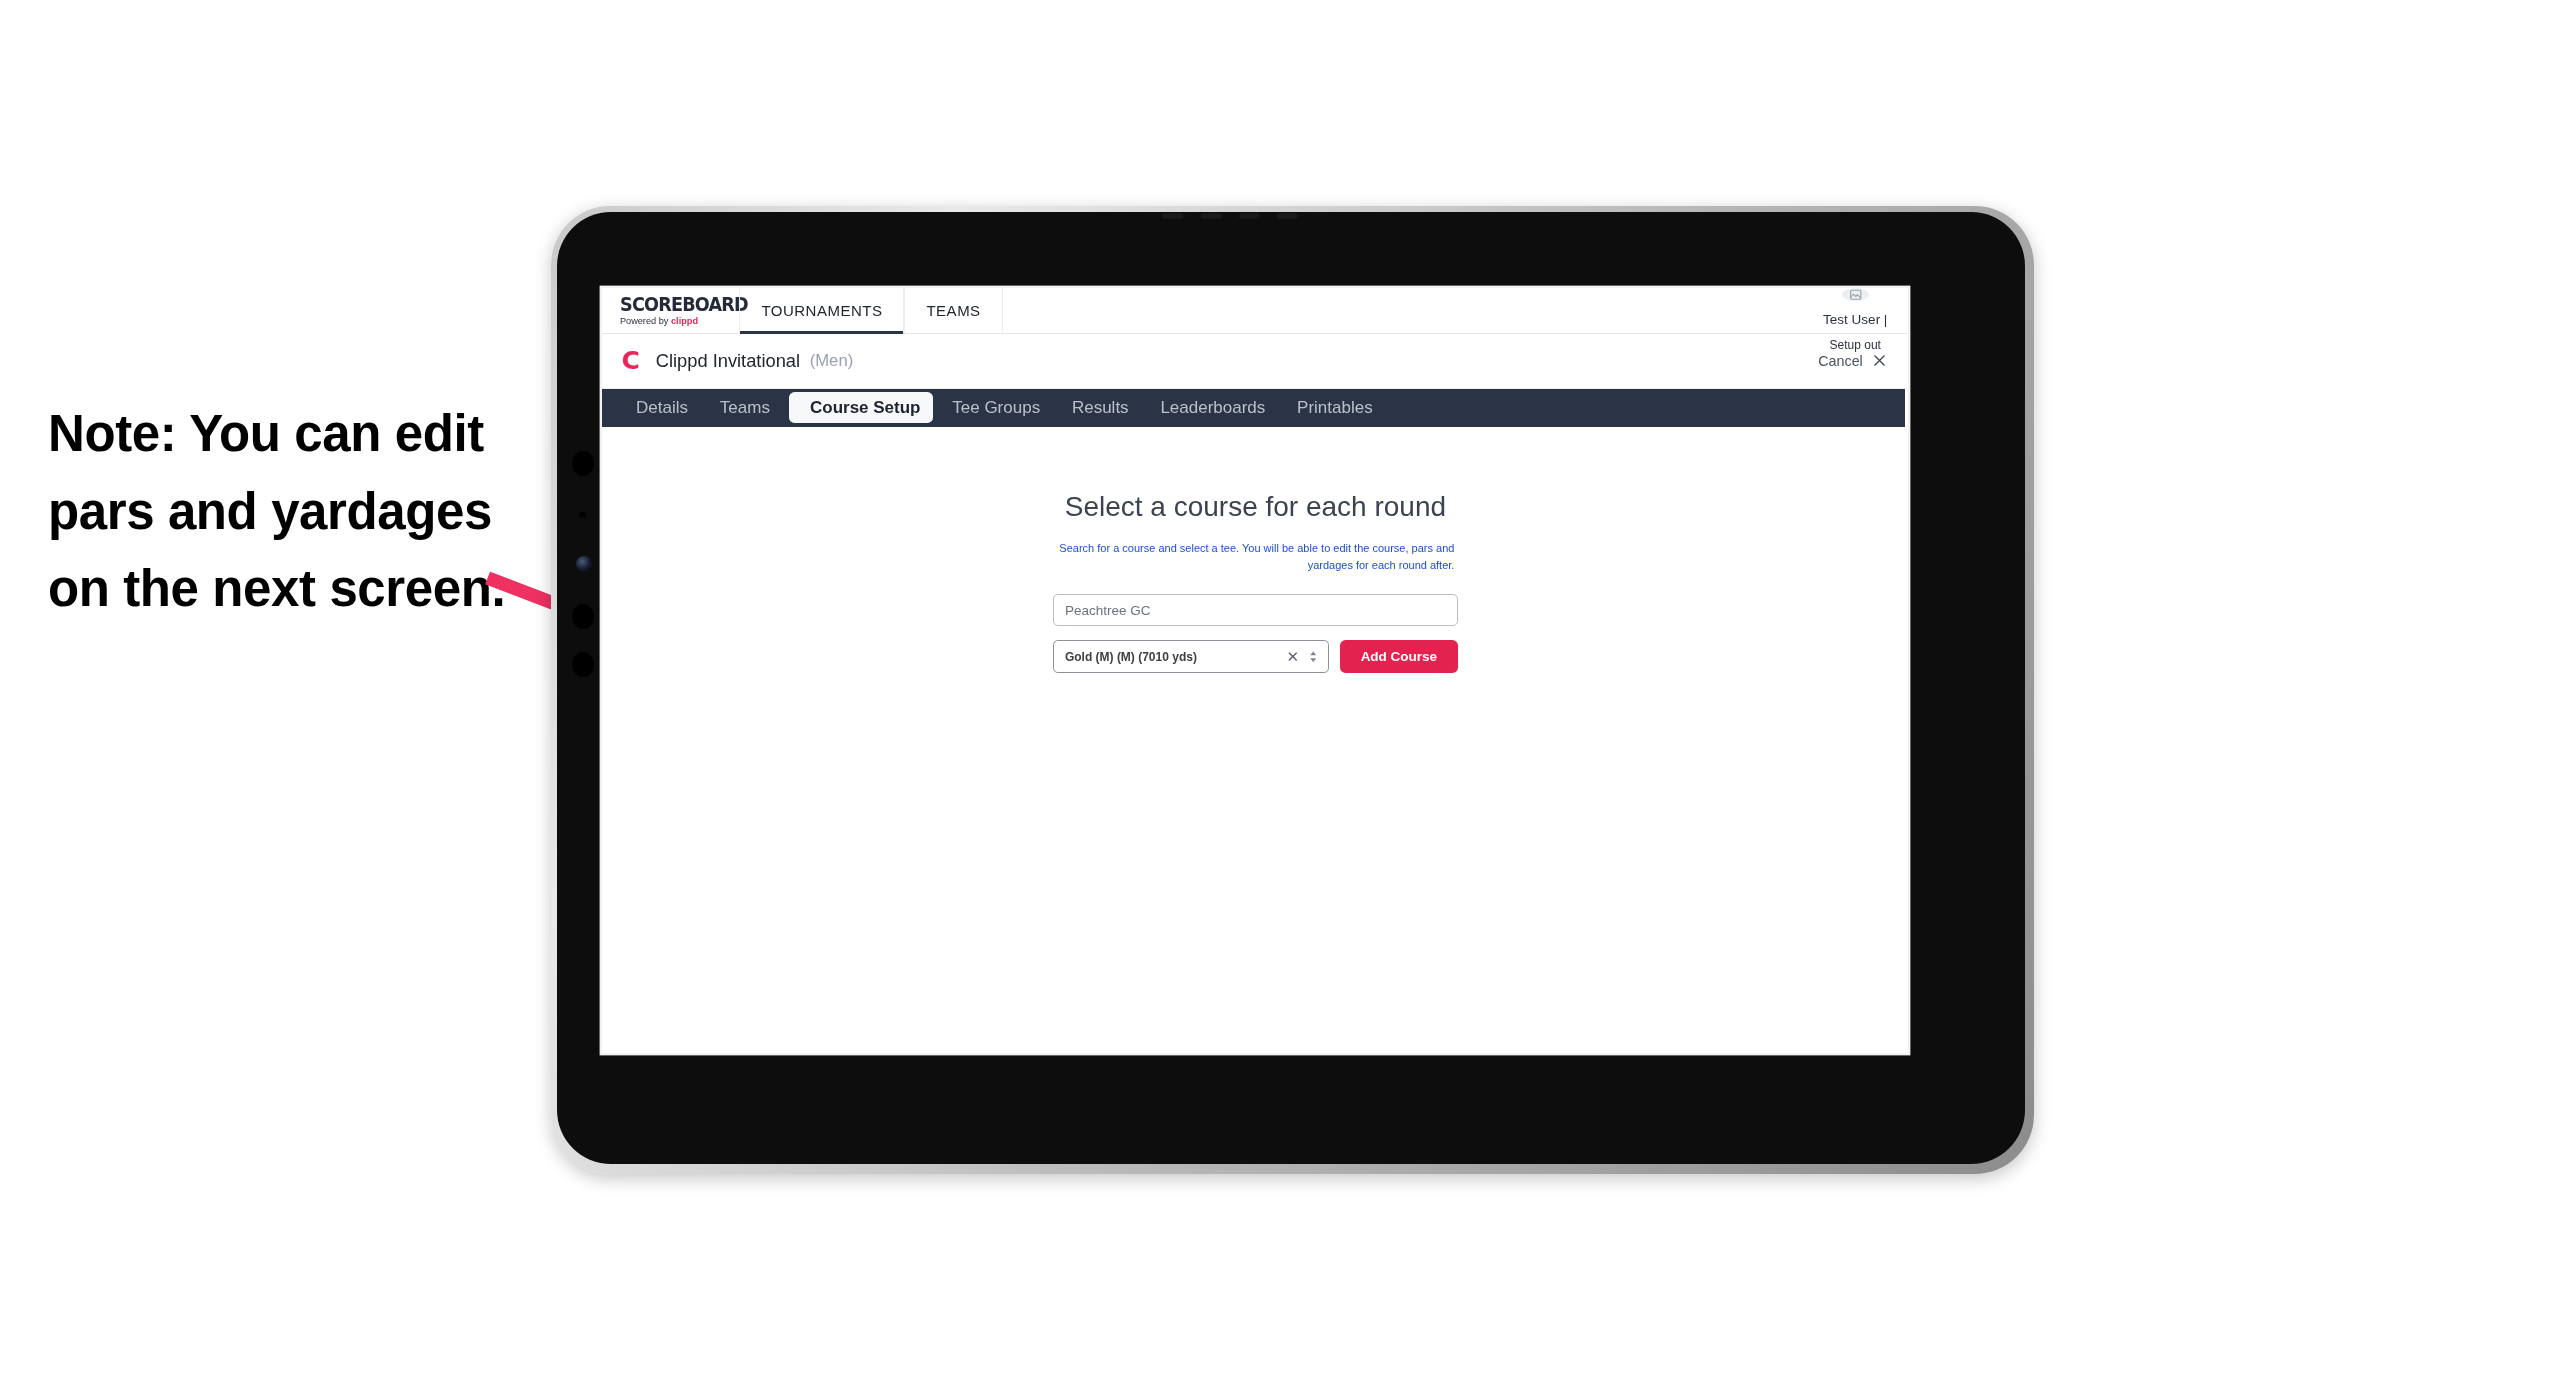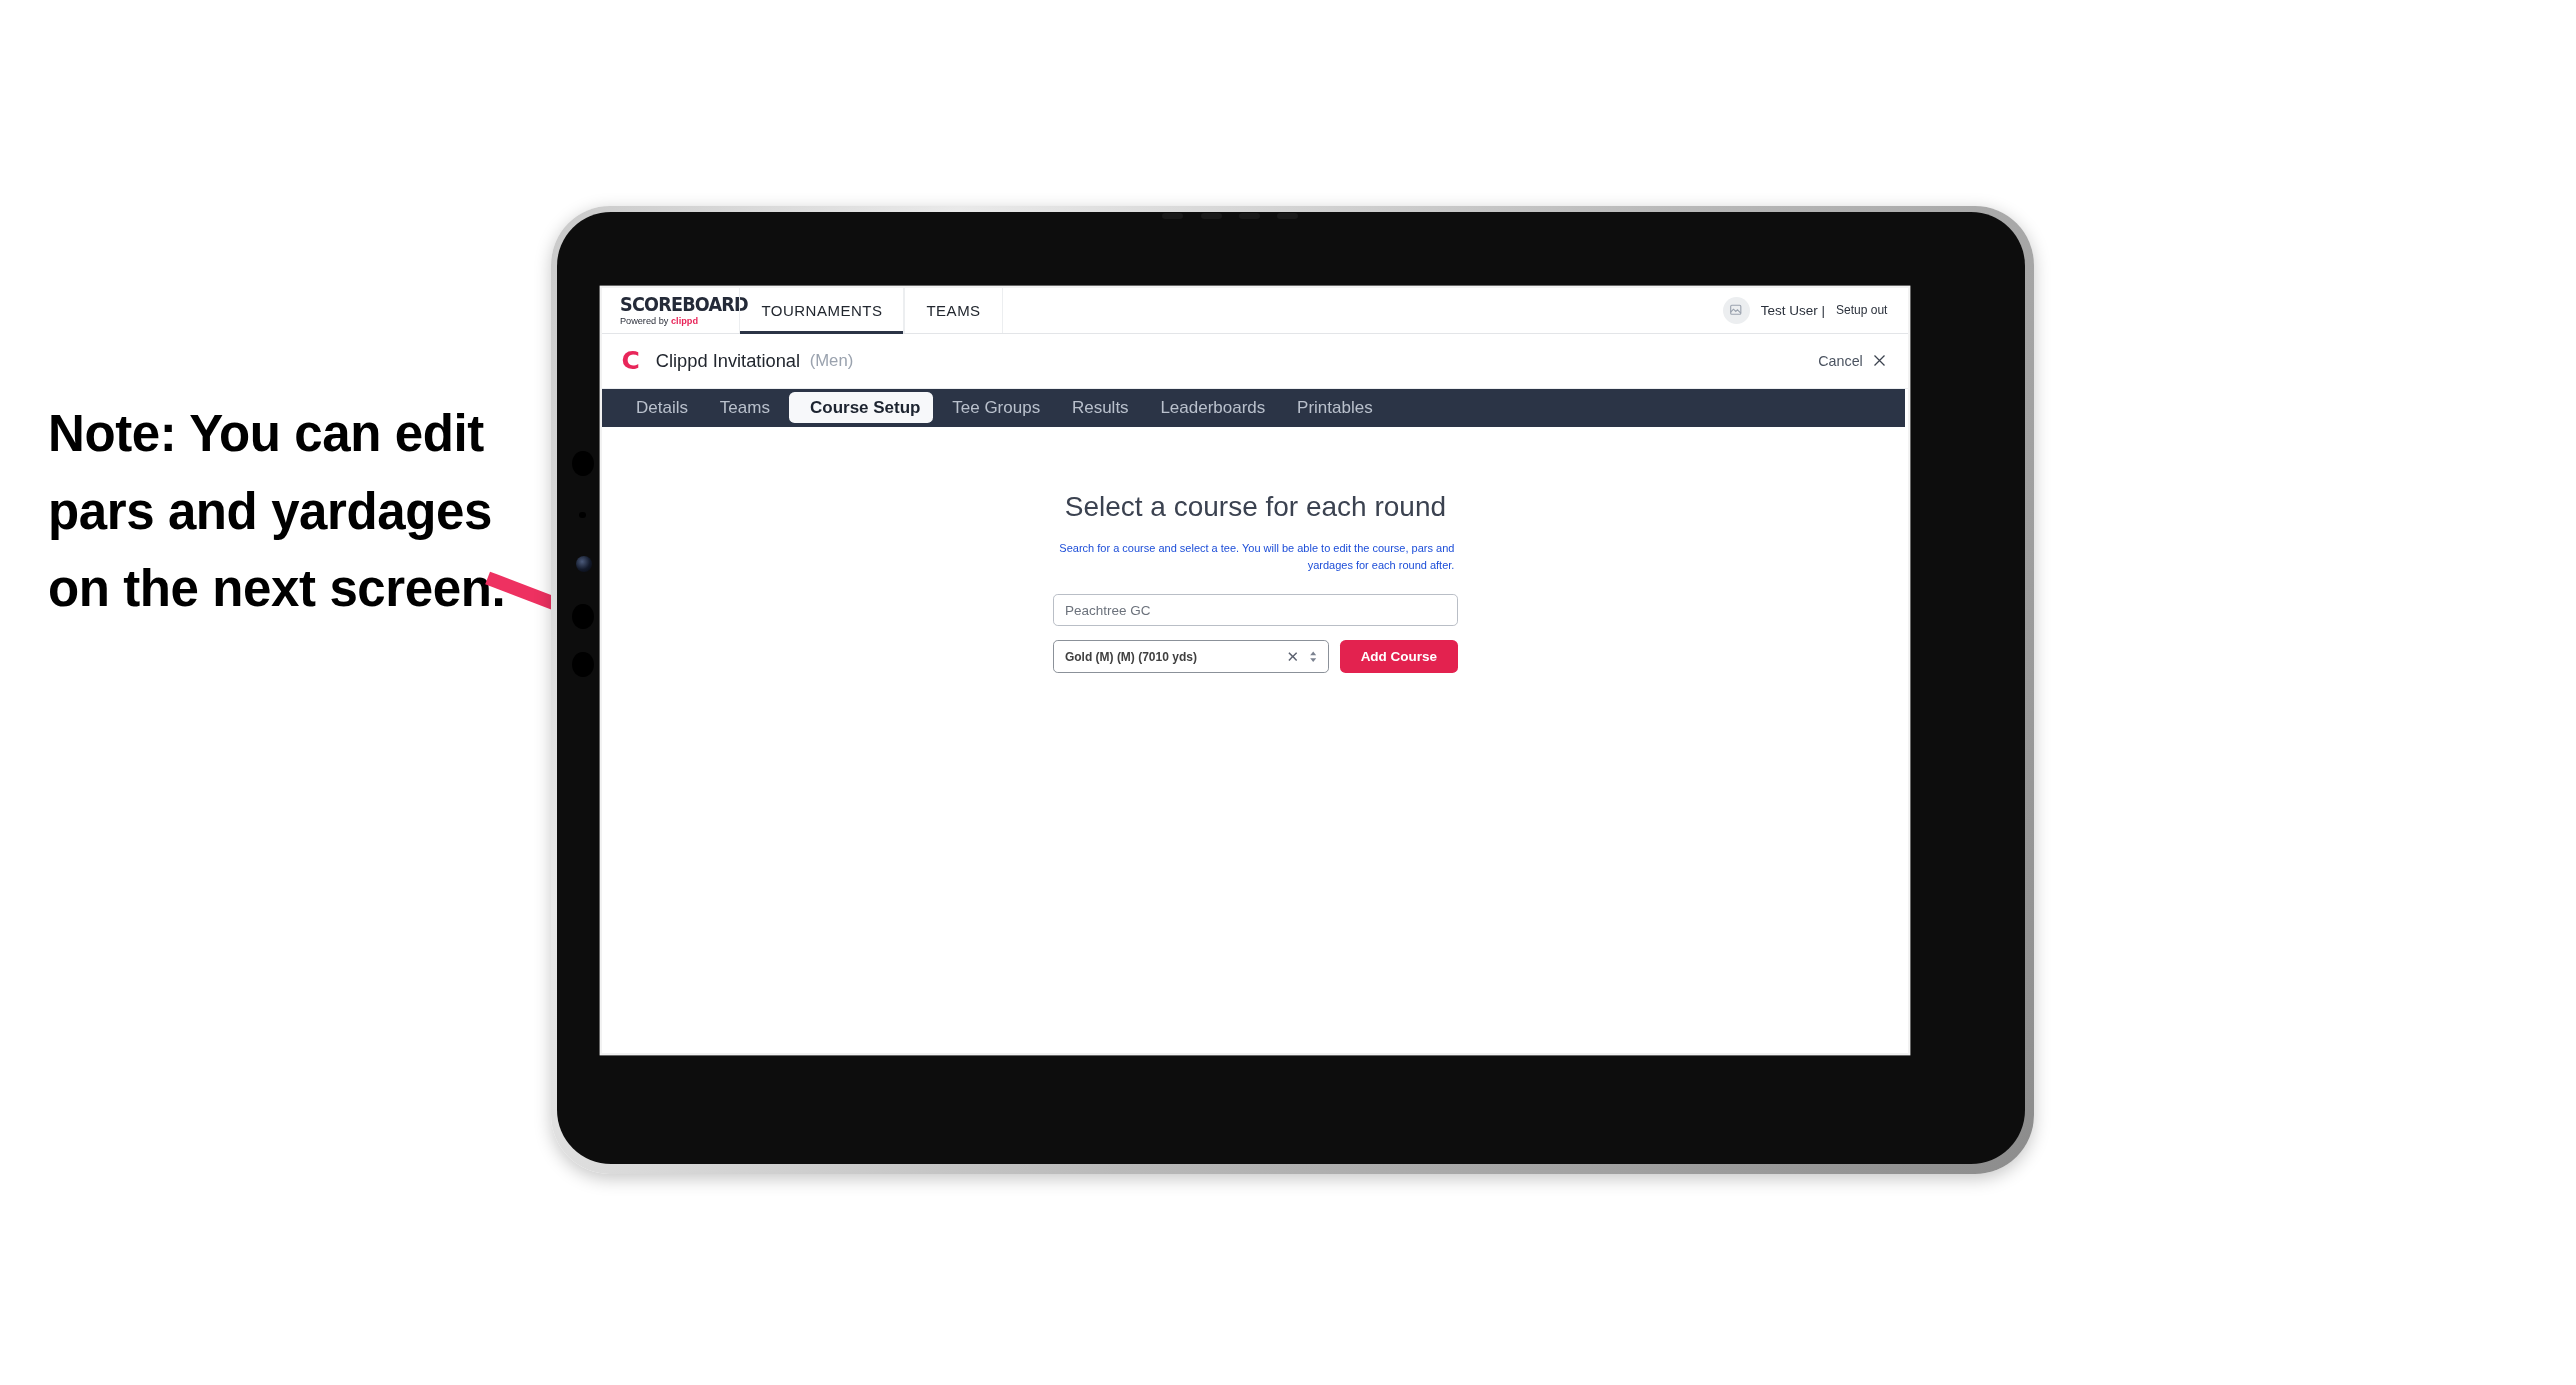--- a/index.html
+++ b/index.html
@@ -157,20 +157,21 @@
     left: 0; right: 0; bottom: -1.6px;
     height: 3.2px;
     background: #2b3446;
   }
   #topbar-spacer { flex: 1; }
   #user-area {
     display: flex;
     align-items: center;
     gap: 11px;
     padding-right: 21px;
+    flex-direction: column;
   }
   #avatar {
     width: 27px;
     height: 27px;
     border-radius: 50%;
     background: #eceef0;
     display: flex;
     align-items: center;
     justify-content: center;
   }

